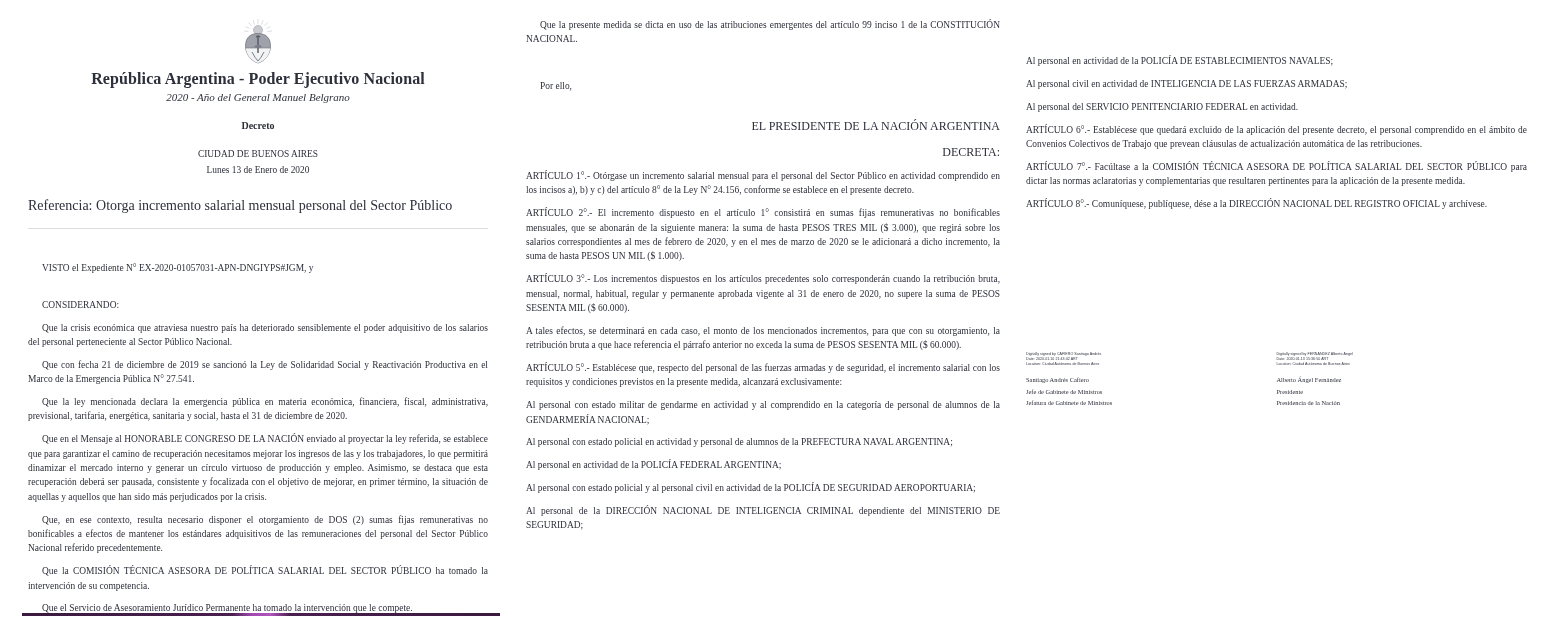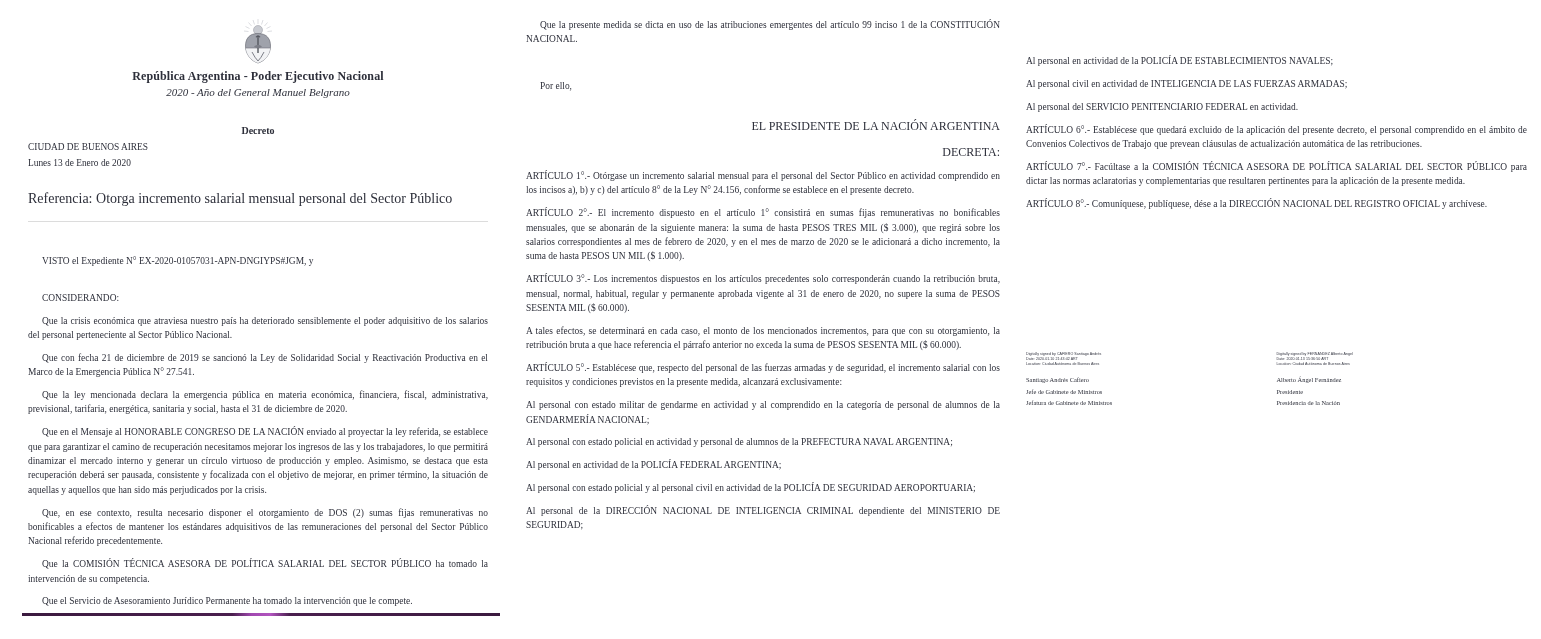--- a/index.html
+++ b/index.html
@@ -32,47 +32,47 @@
 
   
   .header { text-align: center; }
   .crest {
     width: 34px;
     height: 46px;
     margin: 4px auto 5px;
     display: block;
   }
   .org-line {
-    font-size: 12px;
+    font-size: 16px;
     font-weight: bold;
     letter-spacing: .1px;
     line-height: 1.25;
   }
   .year-line {
     font-size: 11px;
     line-height: 1.4;
     margin-top: 1px;
     font-style: italic;
   }
   .doc-kind {
     font-size: 10px;
     font-weight: bold;
-    margin-top: 25px;
+    margin-top: 15px;
   }
 
   .meta-row {
     font-size: 9.4px;
     margin-top: 17px;
     line-height: 1.5;
   }
   .meta-row .lbl { font-weight: bold; }
   .meta-right {
-    text-align: left;
+    text-align: center;
     font-size: 9.4px;
-    margin-top: 4px;
+    margin-top: 16px;
     line-height: 1.65;
   }
   .meta-ref {
     font-size: 14px;
     margin-top: 17px;
     line-height: 1.5;
   }
   .rule {
     height: 1px;
     background: #dcdcdc;

